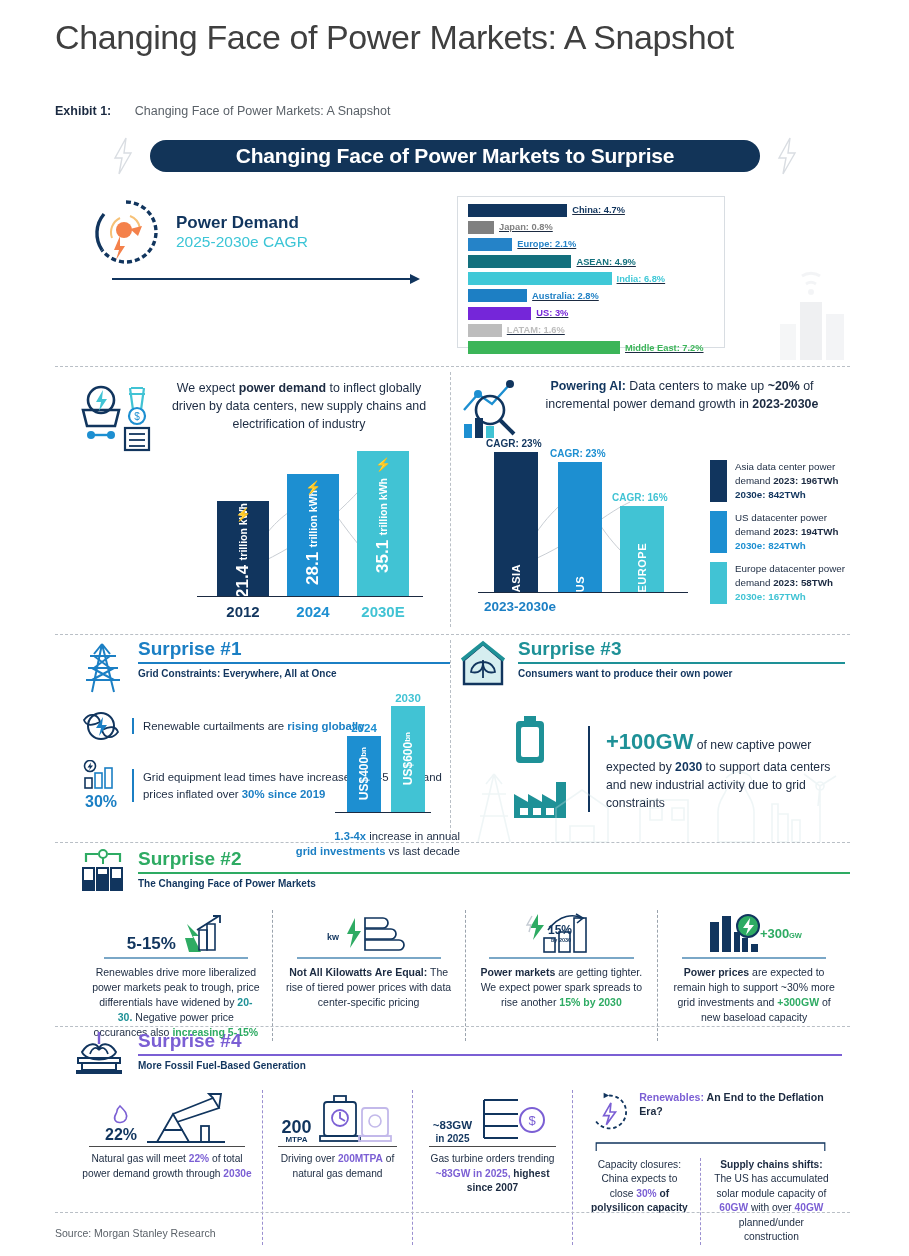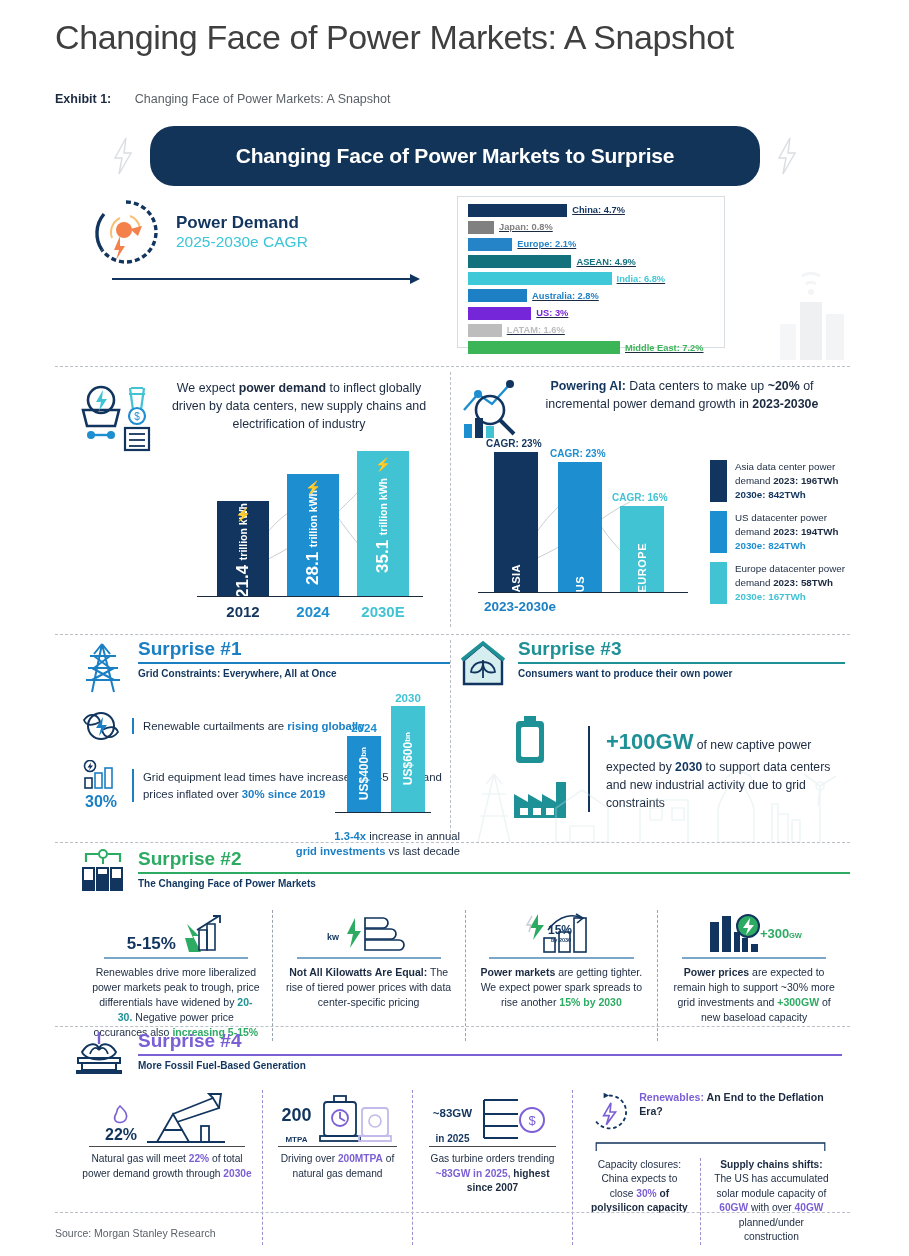--- a/index.html
+++ b/index.html
@@ -12,44 +12,44 @@
     overflow: hidden;
   }
   .page { position:relative; width:909px; height:1256px; }
 
   
   .doc-title {
     position:absolute; left:55px; top:18px;
     font-size: 34px; font-weight: 400; letter-spacing:-0.4px;
     color:#3f3f3f; font-family:"Liberation Sans", sans-serif;
   }
-  .exhibit-row { position:absolute; left:55px; top:92px; font-size:12.5px; }
+  .exhibit-row { position:absolute; left:55px; top:104px; font-size:12.5px; }
   .exhibit-label { font-weight:bold; color:#1b2a41; }
   .exhibit-text { color:#5a6168; margin-left:20px; }
 
   
   .banner-wrap {
     position:absolute; left:110px; top:132px; width:690px; height:48px;
     display:flex; align-items:center; justify-content:center;
   }
   .bolt-deco { width:26px; height:40px; flex:0 0 26px; }
   .banner-pill {
-    flex:1; height:60px; margin:0 14px;
+    flex:1; height:32px; margin:0 14px;
     background:#123458; border-radius:24px;
     display:flex; align-items:center; justify-content:center;
     color:#fff; font-size:21px; font-weight:bold; letter-spacing:-0.2px;
   }
 
   
   .hdiv { position:absolute; left:55px; width:795px; border-top:1px dashed #b9bfc6; height:0; }
   .vdiv { position:absolute; border-left:1px dashed #b9bfc6; width:0; }
 
   
   .blue { color:#1b7fc4; }
-  .navy { color:#11355e;margin-top:12px; }
+  .navy { color:#11355e; }
   .teal { color:#1e9197; }
   .green { color:#2eab63; }
   .purple { color:#7b5fd4; }
   .b { font-weight:bold; }
 
   
   .pd-block { position:absolute; left:90px; top:196px; width:350px; }
   .pd-head { display:flex; align-items:center; gap:14px; }
   .pd-titles { line-height:1.15; }
   .pd-t1 { font-size:17px; font-weight:bold; color:#11355e; }

